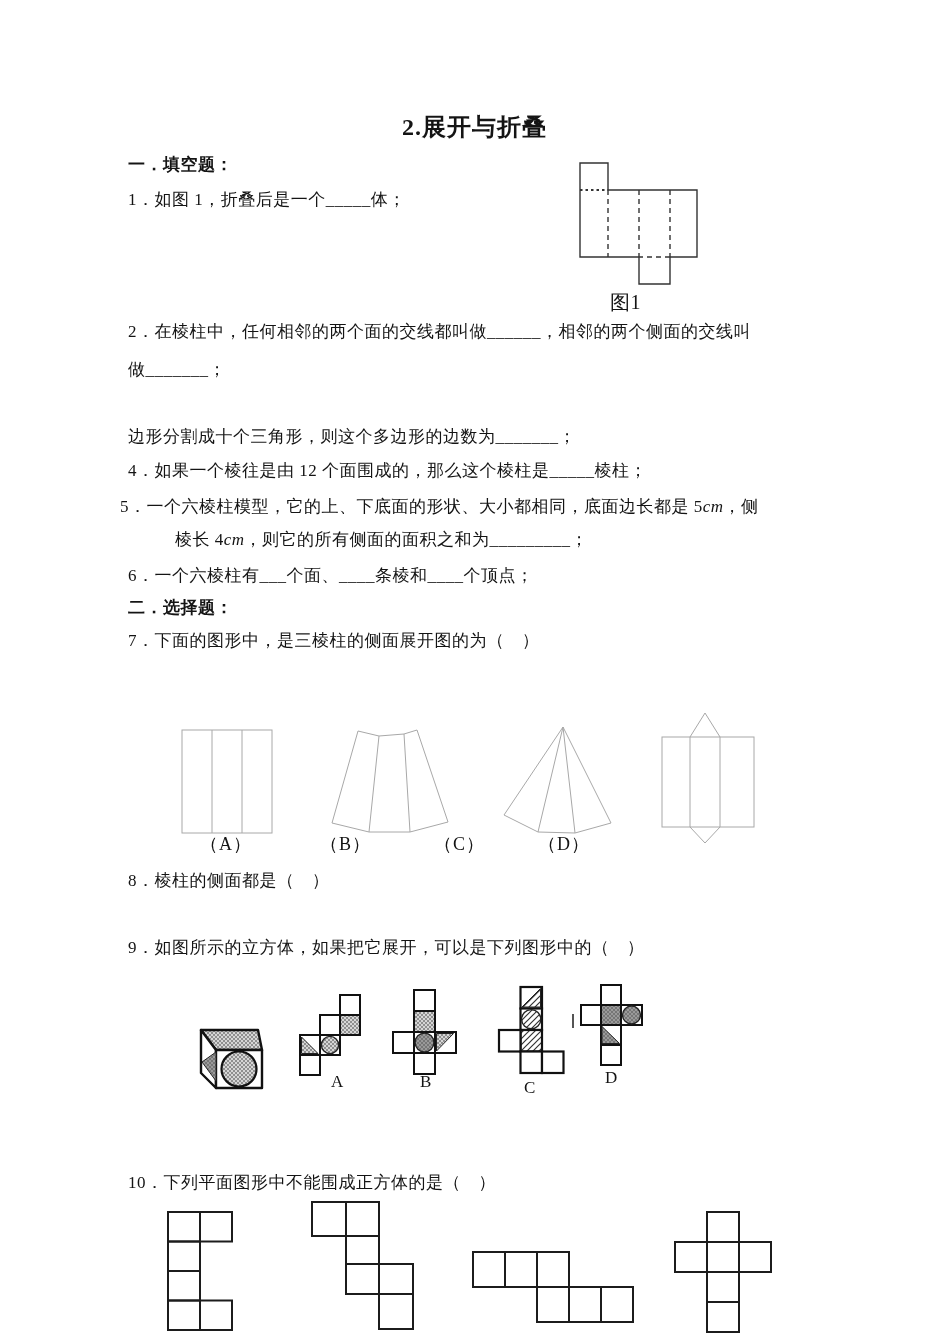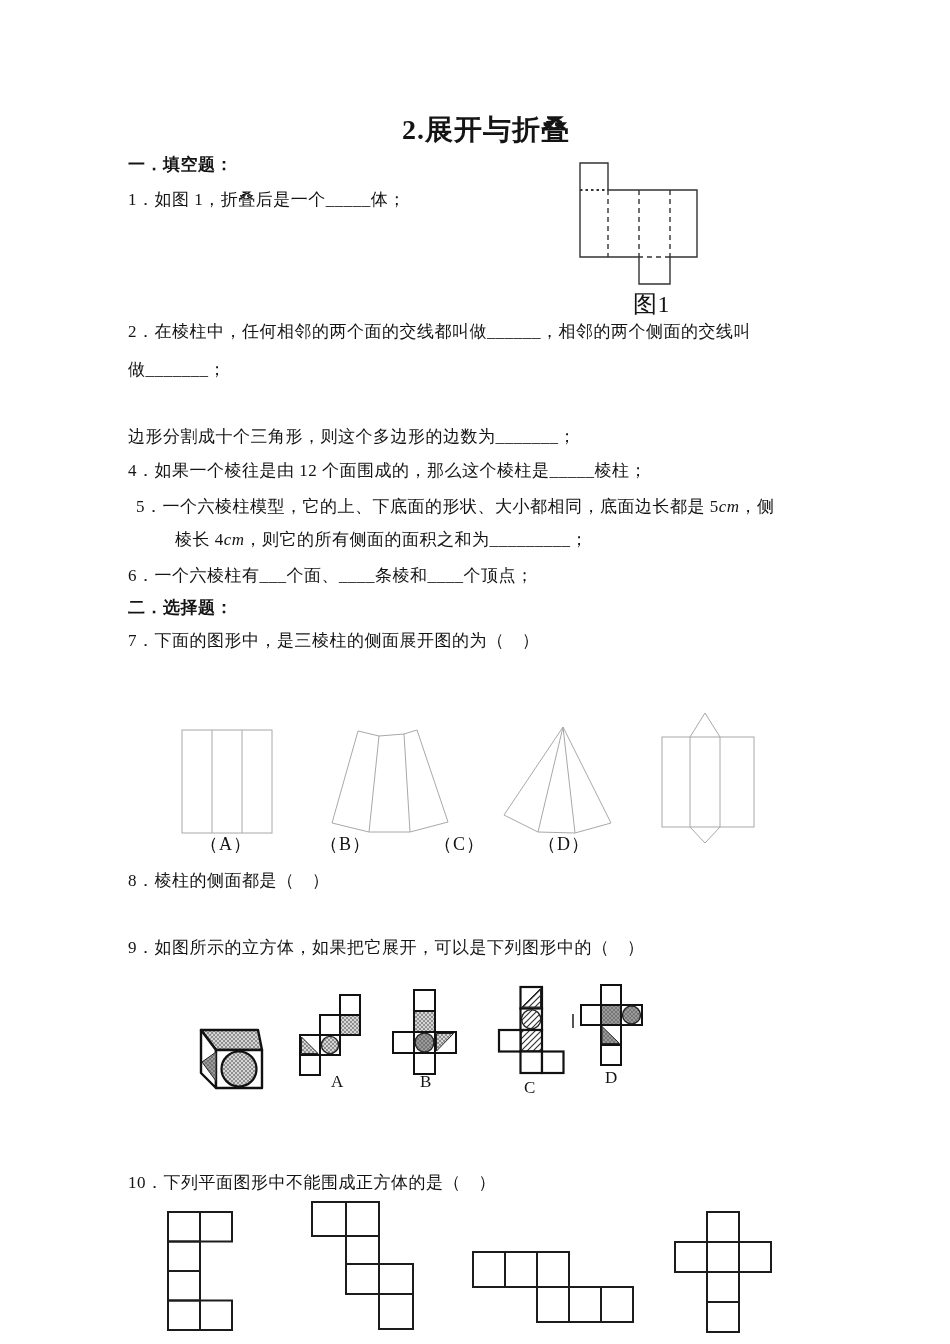--- a/index.html
+++ b/index.html
@@ -3,22 +3,22 @@
 <meta charset="utf-8">
 <style>
   html,body { margin:0; padding:0; background:#e8e8e8; }
   .page {
     position:relative; width:950px; height:1344px; margin:0 auto;
     background:#ffffff; overflow:hidden;
     font-family:"Liberation Serif","DejaVu Serif",serif; color:#141414;
   }
   .t { position:absolute; font-size:17px; white-space:nowrap; letter-spacing:0.5px; line-height:1.2; }
   .b { font-weight:bold; }
-  .title { font-size:28px; font-weight:bold; letter-spacing:1px; }
-  .cap { font-size:24px;margin-left:23px; }
+  .title { font-size:24px; font-weight:bold; letter-spacing:1px; }
+  .cap { font-size:20px; }
   .qlabel { font-size:17px; }
   .optlabel { font-size:18px; letter-spacing:1px; }
   .em { font-style:italic; }
   svg { position:absolute; overflow:visible; }
   .stray { position:absolute; width:2px; height:14px; background:#555; }
 </style>
 </head>
 <body>
 
 <div class="page">
@@ -60,21 +60,21 @@
       <line x1="100" y1="102" x2="69" y2="102"></line>
     </g>
     <line x1="10" y1="35" x2="38" y2="35" stroke="#333" stroke-width="2.2" stroke-dasharray="2.5,3" fill="none"></line>
   </svg>
   <div class="t cap" style="left:610px; top:290px;">图1</div>
 
   <div class="t" style="left:128px; top:322px;">2．在棱柱中，任何相邻的两个面的交线都叫做______，相邻的两个侧面的交线叫</div>
   <div class="t" style="left:128px; top:360px;">做_______；</div>
   <div class="t" style="left:128px; top:427px;">边形分割成十个三角形，则这个多边形的边数为_______；</div>
   <div class="t" style="left:128px; top:461px;">4．如果一个棱往是由 12 个面围成的，那么这个棱柱是_____棱柱；</div>
-  <div class="t" style="left:136px; top:497px;text-align:right;"><span>5．一个六棱柱模型，它的上、下底面的形状、大小都相同，底面边长都是 5</span><span class="em">cm</span><span>，侧</span></div>
+  <div class="t" style="left:120px; top:497px;text-align:right;"><span>5．一个六棱柱模型，它的上、下底面的形状、大小都相同，底面边长都是 5</span><span class="em">cm</span><span>，侧</span></div>
   <div class="t" style="left:128px; top:530px;margin-left:47px;"><span>棱长 4</span><span class="em">cm</span><span>，则它的所有侧面的面积之和为_________；</span></div>
   <div class="t" style="left:128px; top:566px;">6．一个六棱柱有___个面、____条棱和____个顶点；</div>
 
   <div class="t b" style="left:128px; top:598px;">二．选择题：</div>
   <div class="t" style="left:128px; top:631px;">7．下面的图形中，是三棱柱的侧面展开图的为（　）</div>
 
   <svg style="left:180px; top:728px;" width="96" height="108">
     <g stroke="#a8a8a8" stroke-width="1" fill="none">
       <rect x="2" y="2" width="90" height="103"></rect>
       <line x1="32" y1="2" x2="32" y2="105"></line>

